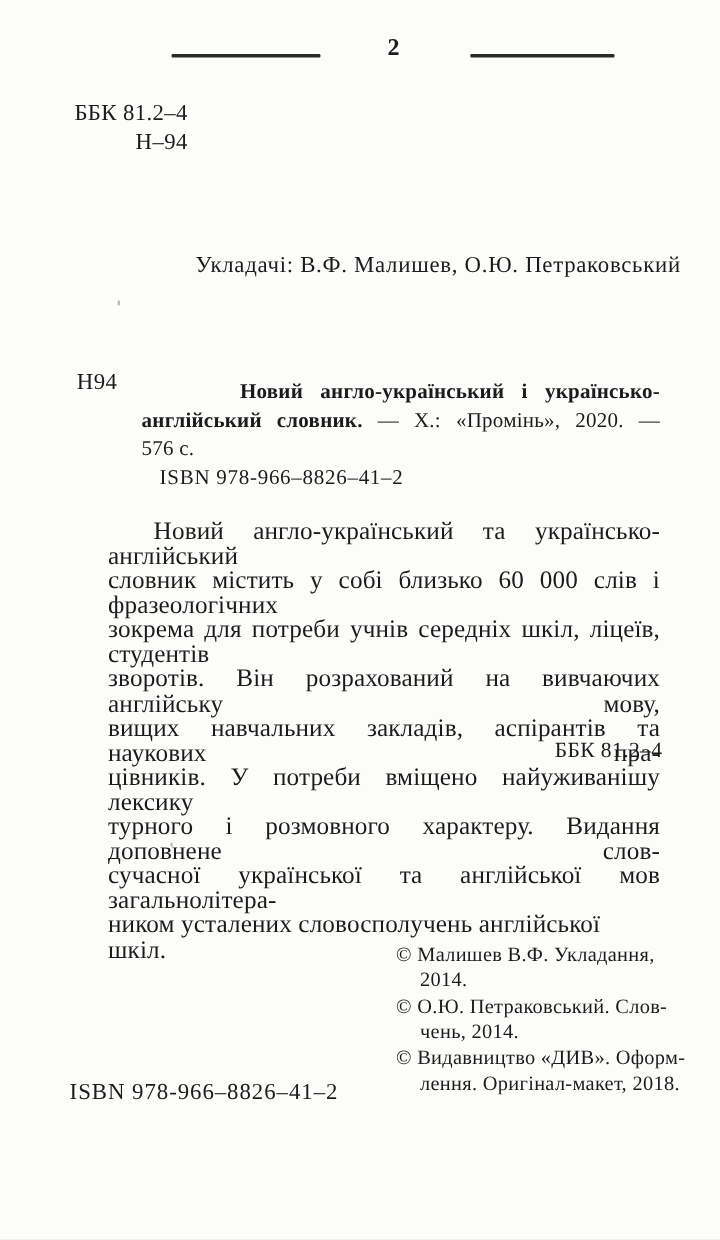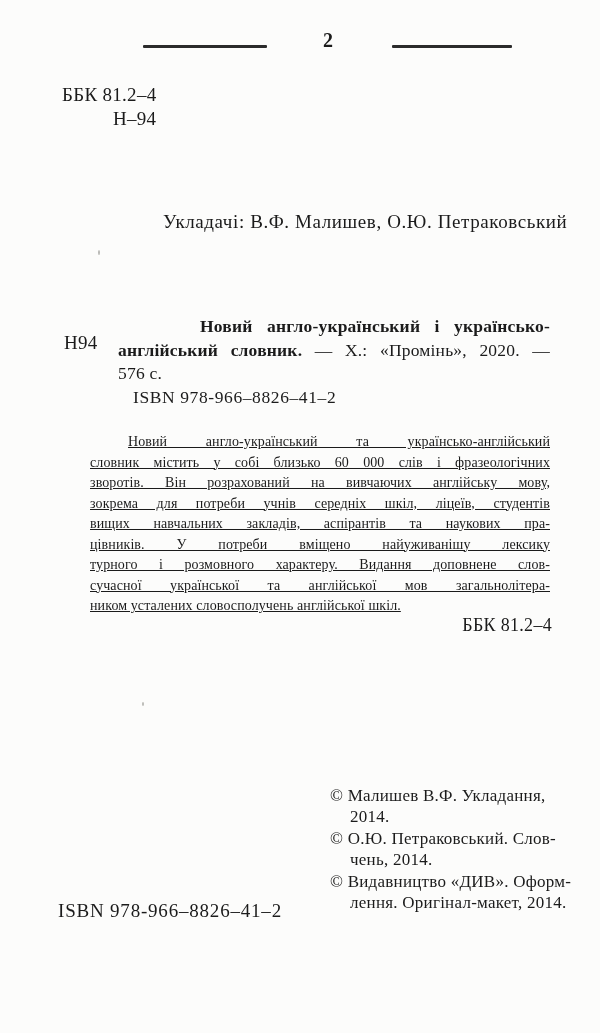--- a/index.html
+++ b/index.html
@@ -45,44 +45,43 @@
   
   .compilers {
     left: 115px; top: 211px;
     font-size: 19px; letter-spacing: 0.6px;
     white-space: nowrap;
     margin-left: 48px;
   }
 
   
   .card-label {
-    left: 64px; top: 332px;
+    left: 64px; top: 308px;
     font-size: 19px; letter-spacing: 0.3px;
   }
   .card {
     left: 118px; top: 315px; width: 432px;
     font-size: 17.5px; line-height: 23.5px;
     letter-spacing: 0.2px;
   }
   .card .title-first { text-indent: 82px; }
   .card .isbn-line { padding-left: 15px; letter-spacing: 0.6px; }
 
   
   .j {
     text-align: justify;
     text-align-last: justify;
     text-justify: inter-word;
   }
 
   
   .annotation {
     left: 90px; top: 432px; width: 460px;
-    font-size: 14px; line-height: 20.5px;
+    font-size: 21px; line-height: 20.5px;
     letter-spacing: 0.1px;
-    text-decoration: underline;
   }
   .annotation .first { text-indent: 38px; }
 
   .bbk-right {
     left: 90px; top: 615px; width: 462px;
     text-align: right;
     font-size: 18px; letter-spacing: 0.3px;
   }
 
   
@@ -131,38 +130,38 @@
   <div class="abs card">
     <div class="j title-first b">Новий англо-український і українсько-</div>
     <div class="j"><span class="b">англійський словник.</span><span> — Х.: «Промінь», 2020. —</span></div>
     <div>576 с.</div>
     <div class="isbn-line">ISBN 978-966–8826–41–2</div>
   </div>
 
   <div class="abs annotation">
     <div class="j first">Новий англо-український та українсько-англійський</div>
     <div class="j">словник містить у собі близько 60 000 слів і фразеологічних</div>
+    <div class="j">зокрема для потреби учнів середніх шкіл, ліцеїв, студентів</div>
     <div class="j">зворотів. Він розрахований на вивчаючих англійську мову,</div>
-    <div class="j">зокрема для потреби учнів середніх шкіл, ліцеїв, студентів</div>
     <div class="j">вищих навчальних закладів, аспірантів та наукових пра-</div>
     <div class="j">цівників. У потреби вміщено найуживанішу лексику</div>
     <div class="j">турного і розмовного характеру. Видання доповнене слов-</div>
     <div class="j">сучасної української та англійської мов загальнолітера-</div>
     <div>ником усталених словосполучень англійської шкіл.</div>
   </div>
 
   <div class="abs bbk-right">ББК 81.2–4</div>
 
   <div class="abs copyright">
     <div>© Малишев В.Ф. Укладання,</div>
     <div class="cont">2014.</div>
     <div>© О.Ю. Петраковський. Слов-</div>
     <div class="cont">чень, 2014.</div>
     <div>© Видавництво «ДИВ». Оформ-</div>
-    <div class="cont">лення. Оригінал-макет, 2014.</div>
+    <div class="cont">лення. Оригінал-макет, 2018.</div>
   </div>
 
   <div class="abs isbn-bottom">ISBN 978-966–8826–41–2</div>
 
   <div class="speck speck-1"></div>
   <div class="speck speck-2"></div>
 
 </div>
 
 </body></html>

